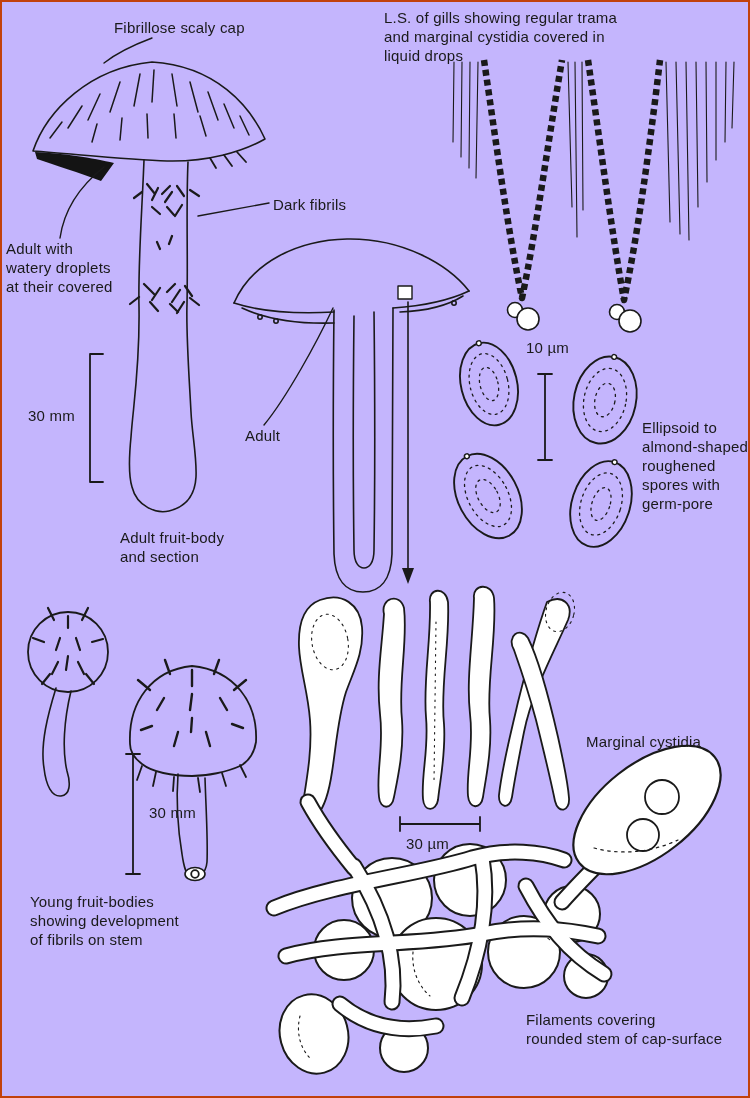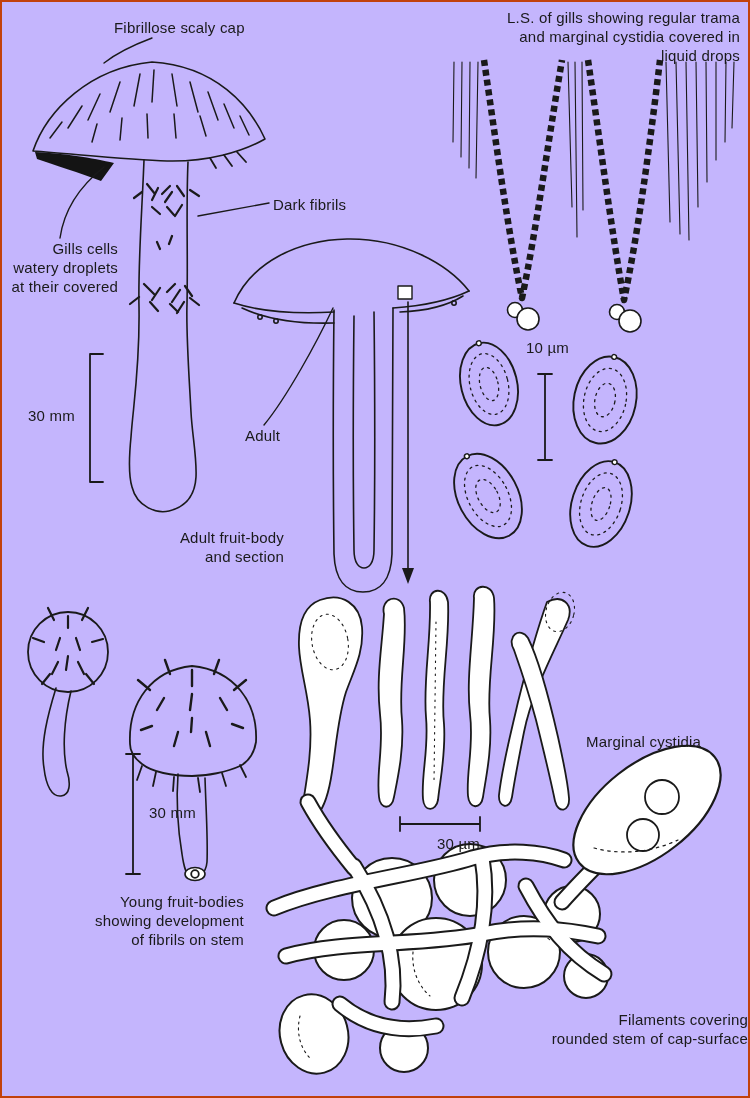--- a/index.html
+++ b/index.html
@@ -7,21 +7,21 @@
   .page {
     position:relative; width:750px; height:1098px;
     background:#c4b5fd; border:2px solid #c2410c; overflow:hidden;
     font-family:"Liberation Sans", sans-serif; color:#1a1a1a;
   }
   .art { position:absolute; left:0; top:0; }
   .lbl {
     position:absolute; font-size:15px; line-height:19px;
     letter-spacing:0.2px; color:#1a1a1a; white-space:nowrap;
   }
-  .center { text-align:right; }
+  .center { text-align:left; }
   .wrapok { white-space:normal; }
 </style>
 </head>
 <body>
 
 <div class="page">
 
   <svg class="art" width="750" height="1098" viewBox="0 0 750 1098">
     <g stroke="#1a1a1a" fill="none" stroke-width="1.6" stroke-linecap="round" stroke-linejoin="round">
 
@@ -222,31 +222,38 @@
 
   <div class="lbl center wrapok" style="left:382px;top:6px;width:356px">
     <div>L.S. of gills showing regular trama</div>
     <div>and marginal cystidia covered in</div>
     <div>liquid drops</div>
   </div>
 
   <div class="lbl" style="left:271px;top:193px">Dark fibrils</div>
 
   <div class="lbl center wrapok" style="left:4px;top:237px;width:112px">
-    <div>Gills cells</div>
+    <div>Adult with</div>
     <div>watery droplets</div>
     <div>at their covered</div>
   </div>
 
   <div class="lbl" style="left:26px;top:404px">30 mm</div>
 
   <div class="lbl" style="left:243px;top:424px">Adult</div>
 
   <div class="lbl" style="left:524px;top:336px">10 µm</div>
 
+  <div class="lbl center wrapok" style="left:640px;top:416px;width:106px">
+    <div>Ellipsoid to</div>
+    <div>almond-shaped</div>
+    <div>roughened</div>
+    <div>spores with</div>
+    <div>germ-pore</div>
+  </div>
 
   <div class="lbl center wrapok" style="left:118px;top:526px;width:164px">
     <div>Adult fruit-body</div>
     <div>and section</div>
   </div>
 
   <div class="lbl" style="left:584px;top:730px">Marginal cystidia</div>
 
   <div class="lbl center" style="left:404px;top:832px;width:74px">30 µm</div>
 

